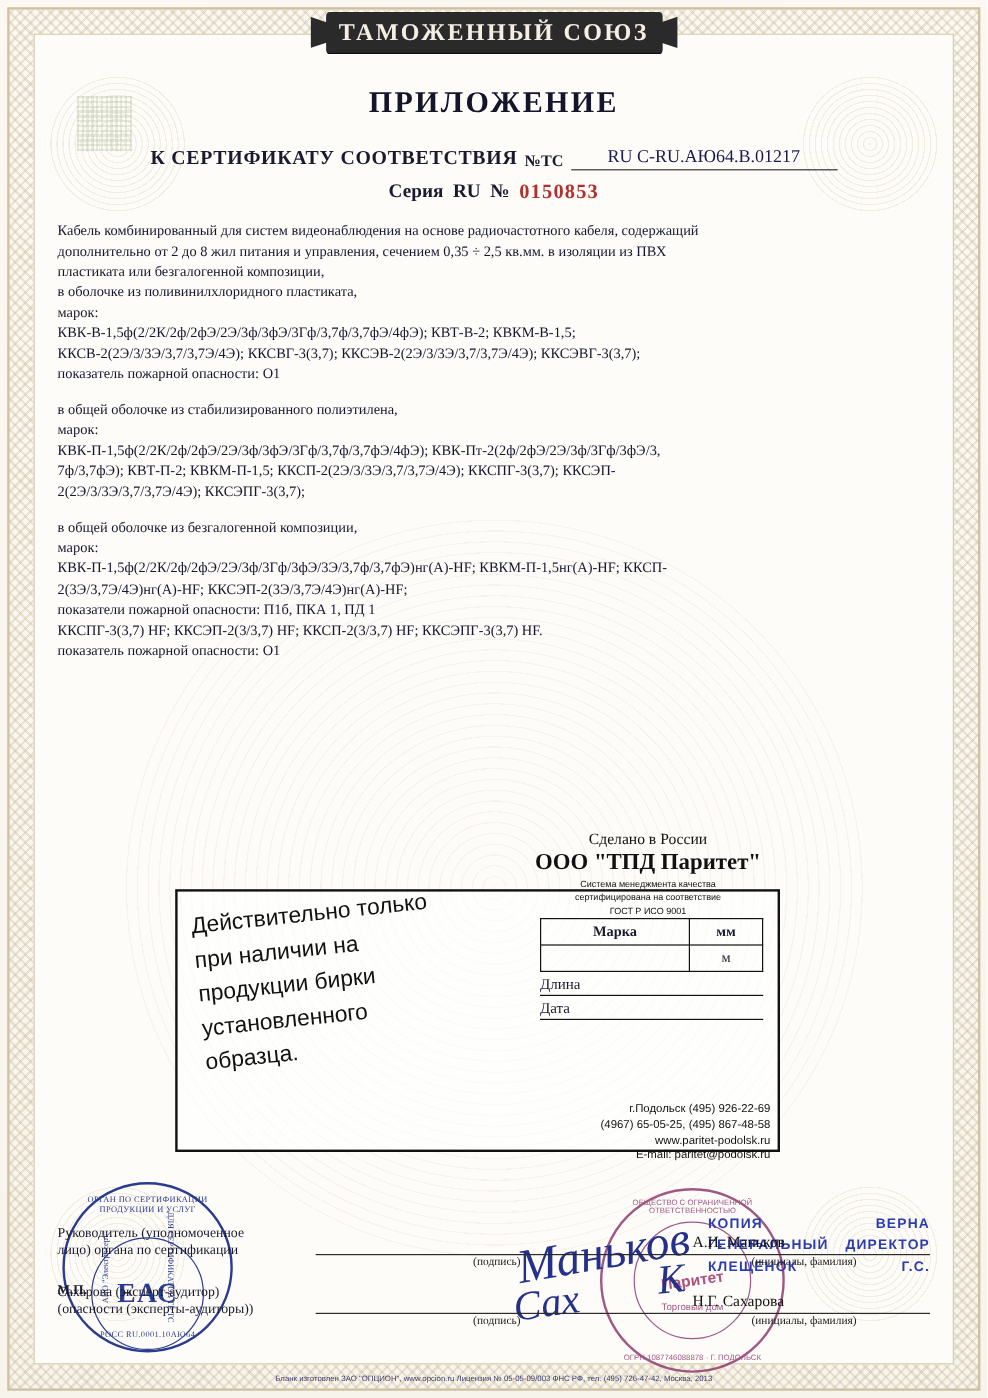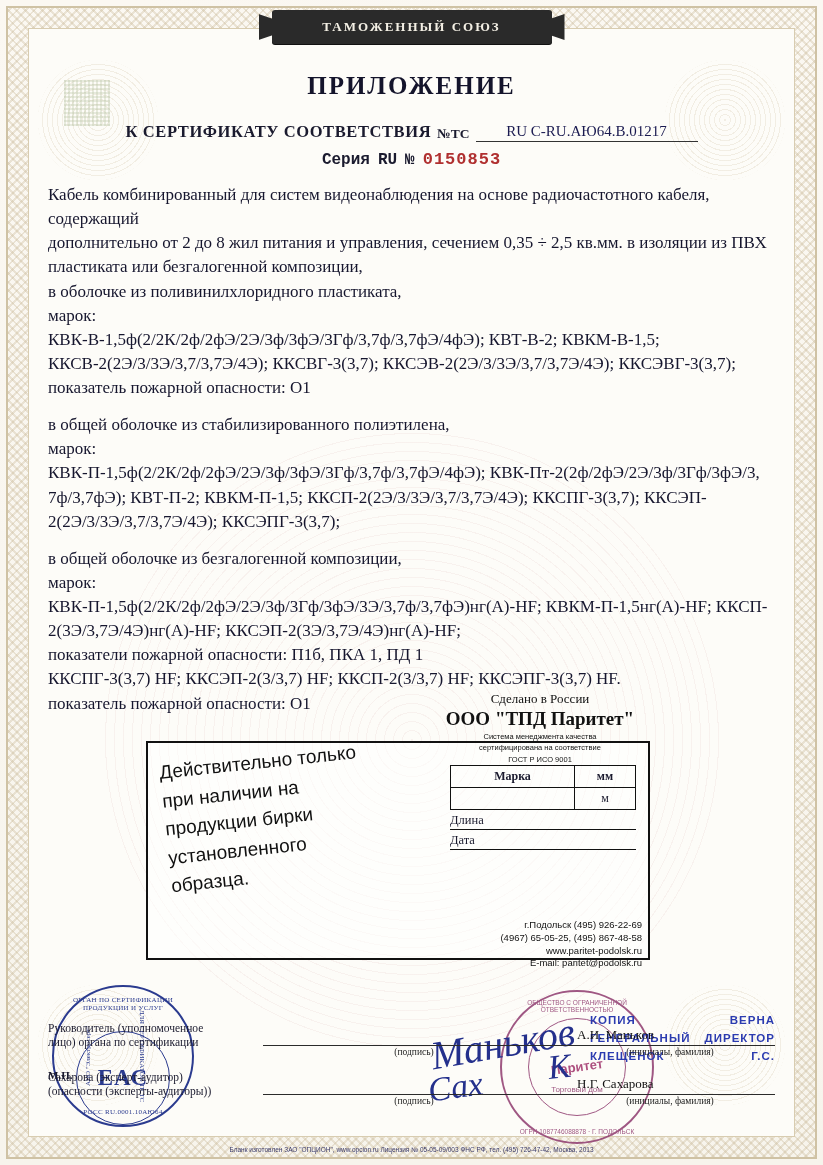--- a/index.html
+++ b/index.html
@@ -57,50 +57,50 @@
     display:flex;align-items:center;justify-content:center;
     box-shadow:0 1px 0 #111;
   }
   .banner::before,.banner::after{
     content:"";position:absolute;top:4px;width:14px;height:26px;background:#2a2a2a;
   }
   .banner::before{left:-13px;clip-path:polygon(0 0,100% 18%,100% 82%,0 100%);}
   .banner::after{right:-13px;clip-path:polygon(100% 0,0 18%,0 82%,100% 100%);}
   .banner span{
     color:#f3efe4;font-family:"Liberation Serif",serif;
-    font-weight:bold;font-size:13px;letter-spacing:2px;
+    font-weight:bold;font-size:20px;letter-spacing:2px;
   }
 
   .content{position:absolute;left:48px;right:48px;top:58px;}
 
   .doc-title{
     text-align:center;font-size:25px;font-weight:bold;letter-spacing:2px;
     margin-top:14px;color:#14142b;
   }
   .sub-line{
     display:flex;align-items:flex-end;justify-content:center;gap:6px;
     margin-top:22px;font-size:16.5px;
   }
   .sub-line .lbl{font-weight:bold;letter-spacing:.6px;}
   .sub-line .small{font-size:13.5px;font-weight:bold;}
   .cert-no{
     font-family:"Liberation Serif",serif;font-size:15px;color:#1a1a50;
     border-bottom:1px solid #333;padding:0 6px 1px 6px;min-width:210px;text-align:center;
   }
   .serial-line{
-    display:flex;align-items:flex-end;justify-content:center;gap:8px;
-    margin-top:8px;font-size:16px;font-family:Liberation Mono, monospace;
+    display:flex;align-items:center;justify-content:center;gap:8px;
+    margin-top:8px;font-size:16px;
   }
   .serial-line .lbl{font-weight:bold;}
   .serial-line .num{
     color:#b03030;font-weight:bold;font-size:17px;letter-spacing:1px;
   }
 
   .body-text{
-    margin-top:14px;font-size:17px;line-height:1.42;text-align:left;
+    margin-top:14px;font-size:12px;line-height:1.42;text-align:left;
     color:#16162e;
   }
   .body-text p{margin:0;}
   .body-text .gap{height:13px;}
 
   
   .stamp-box{
     position:absolute;left:146px;top:741px;width:500px;height:215px;
     border:2.5px solid #111;background:rgba(255,255,255,0.55);
   }

